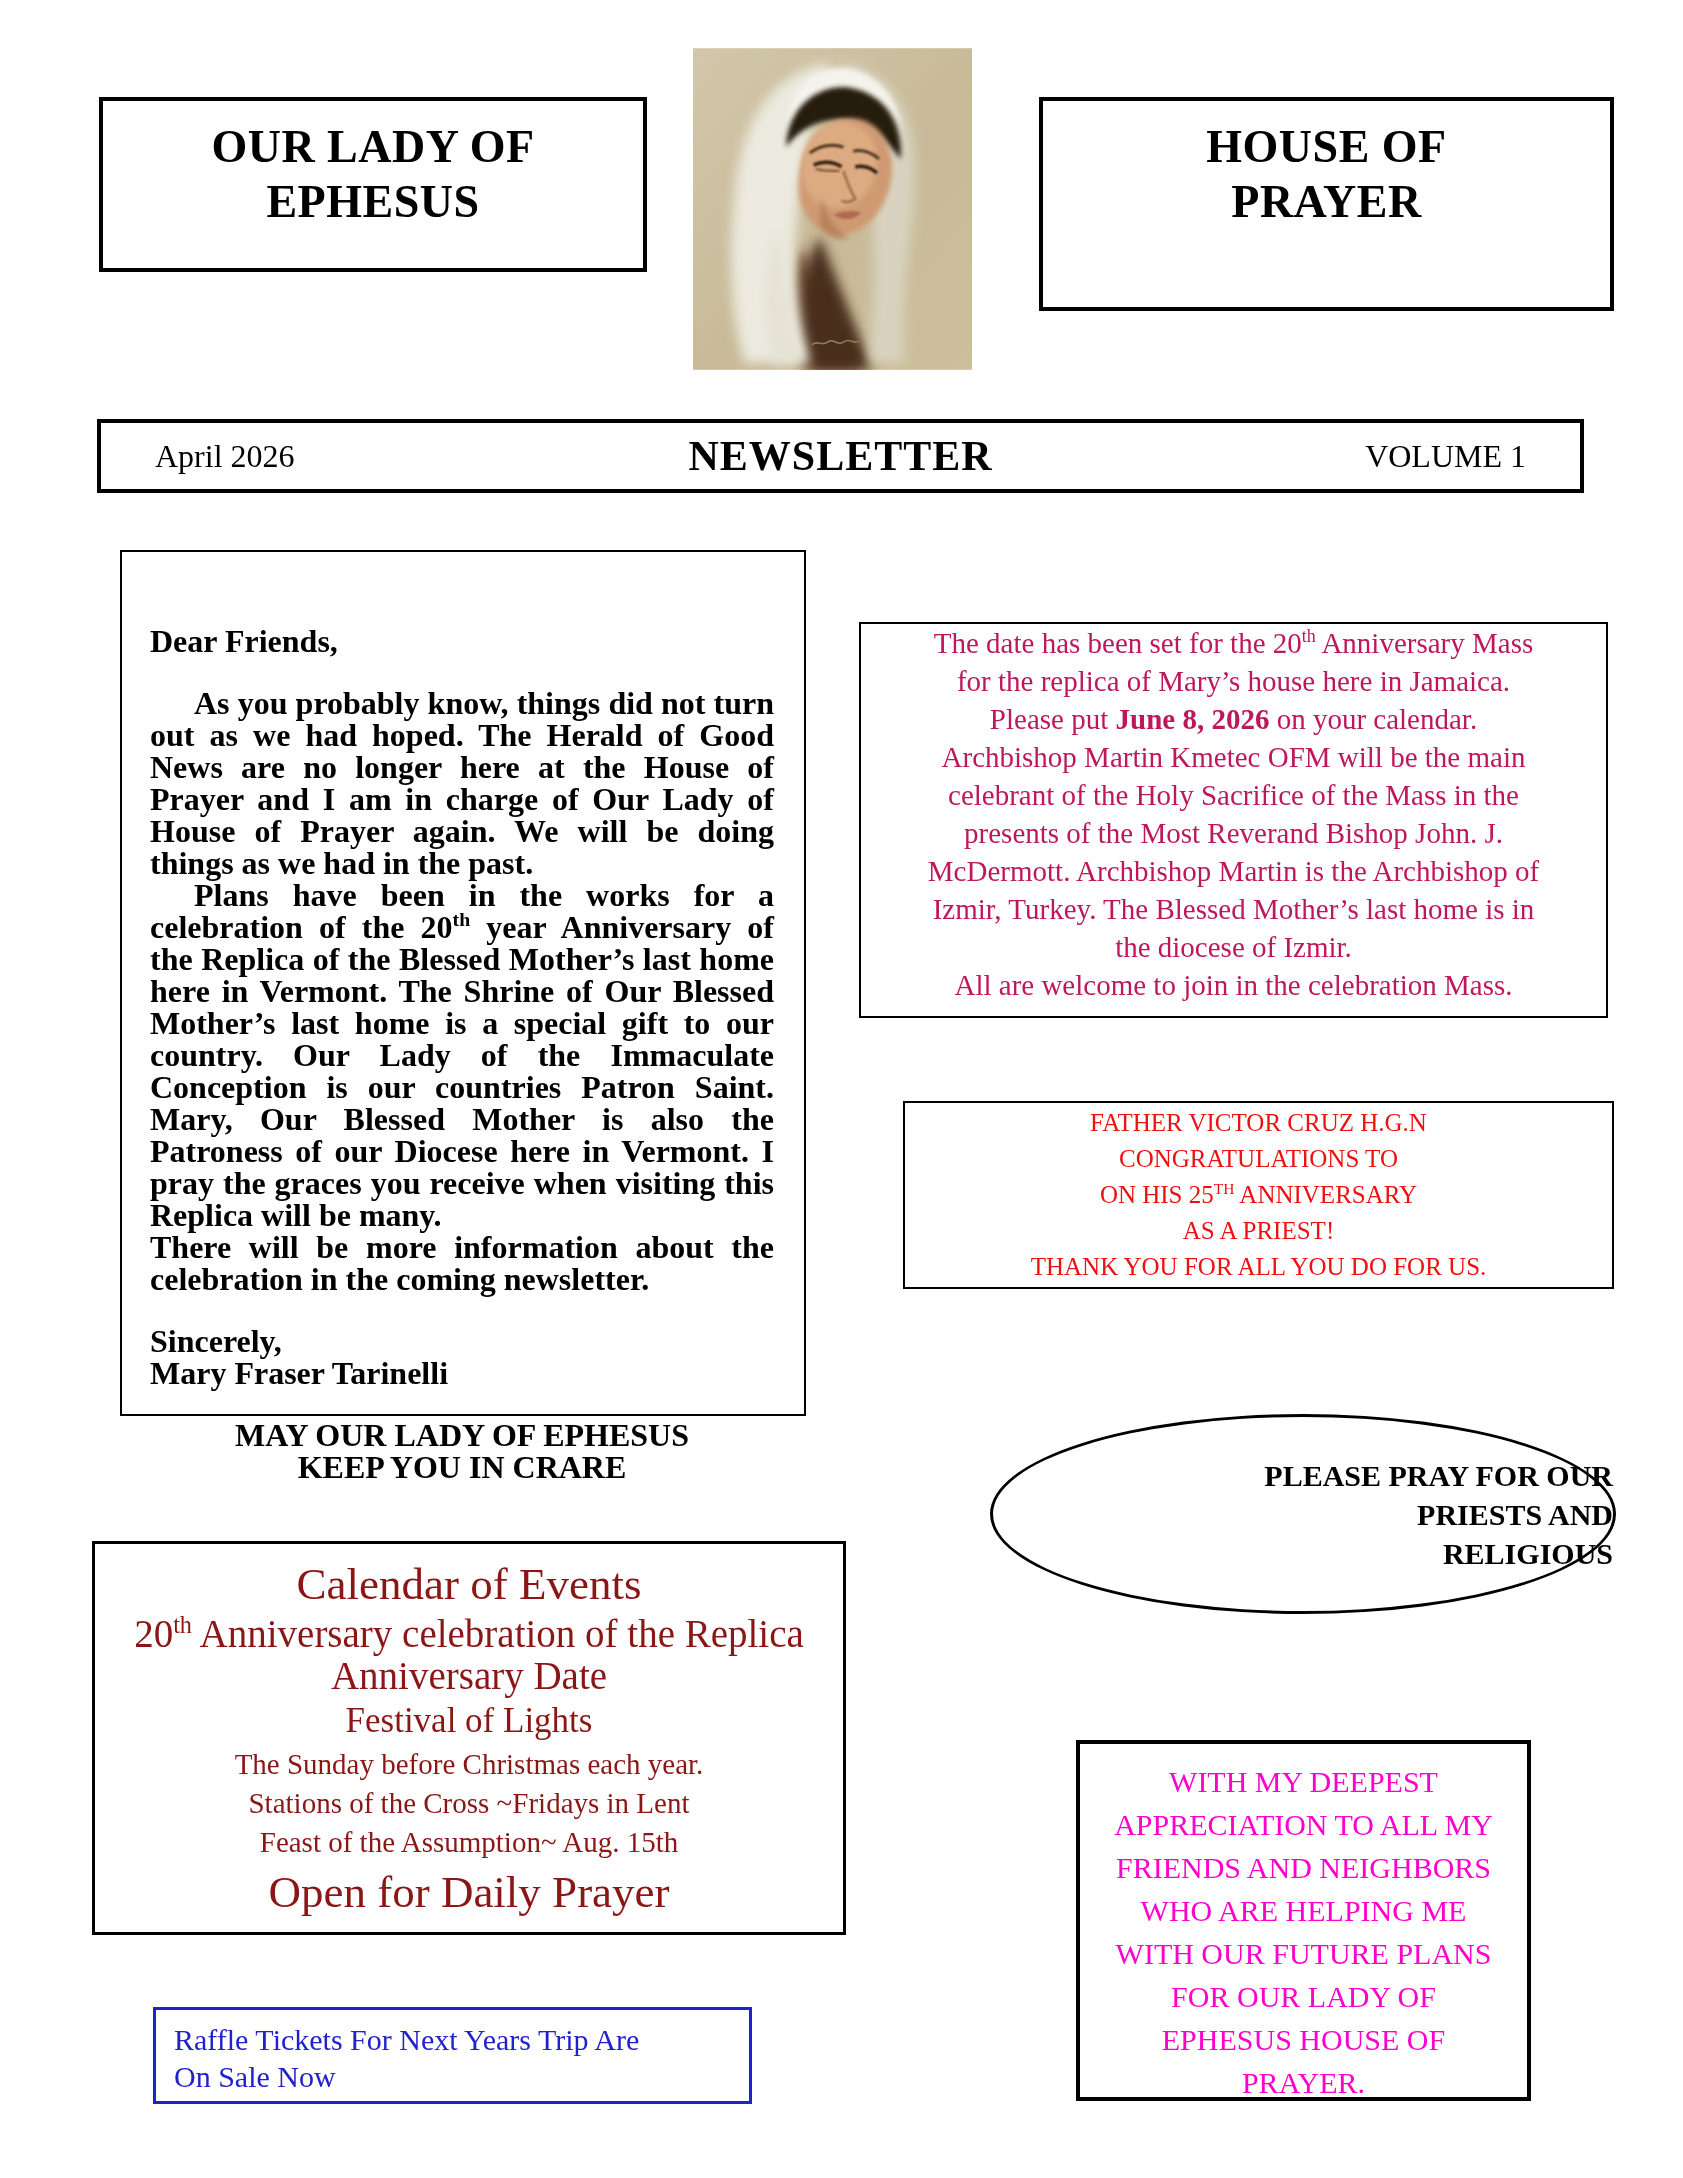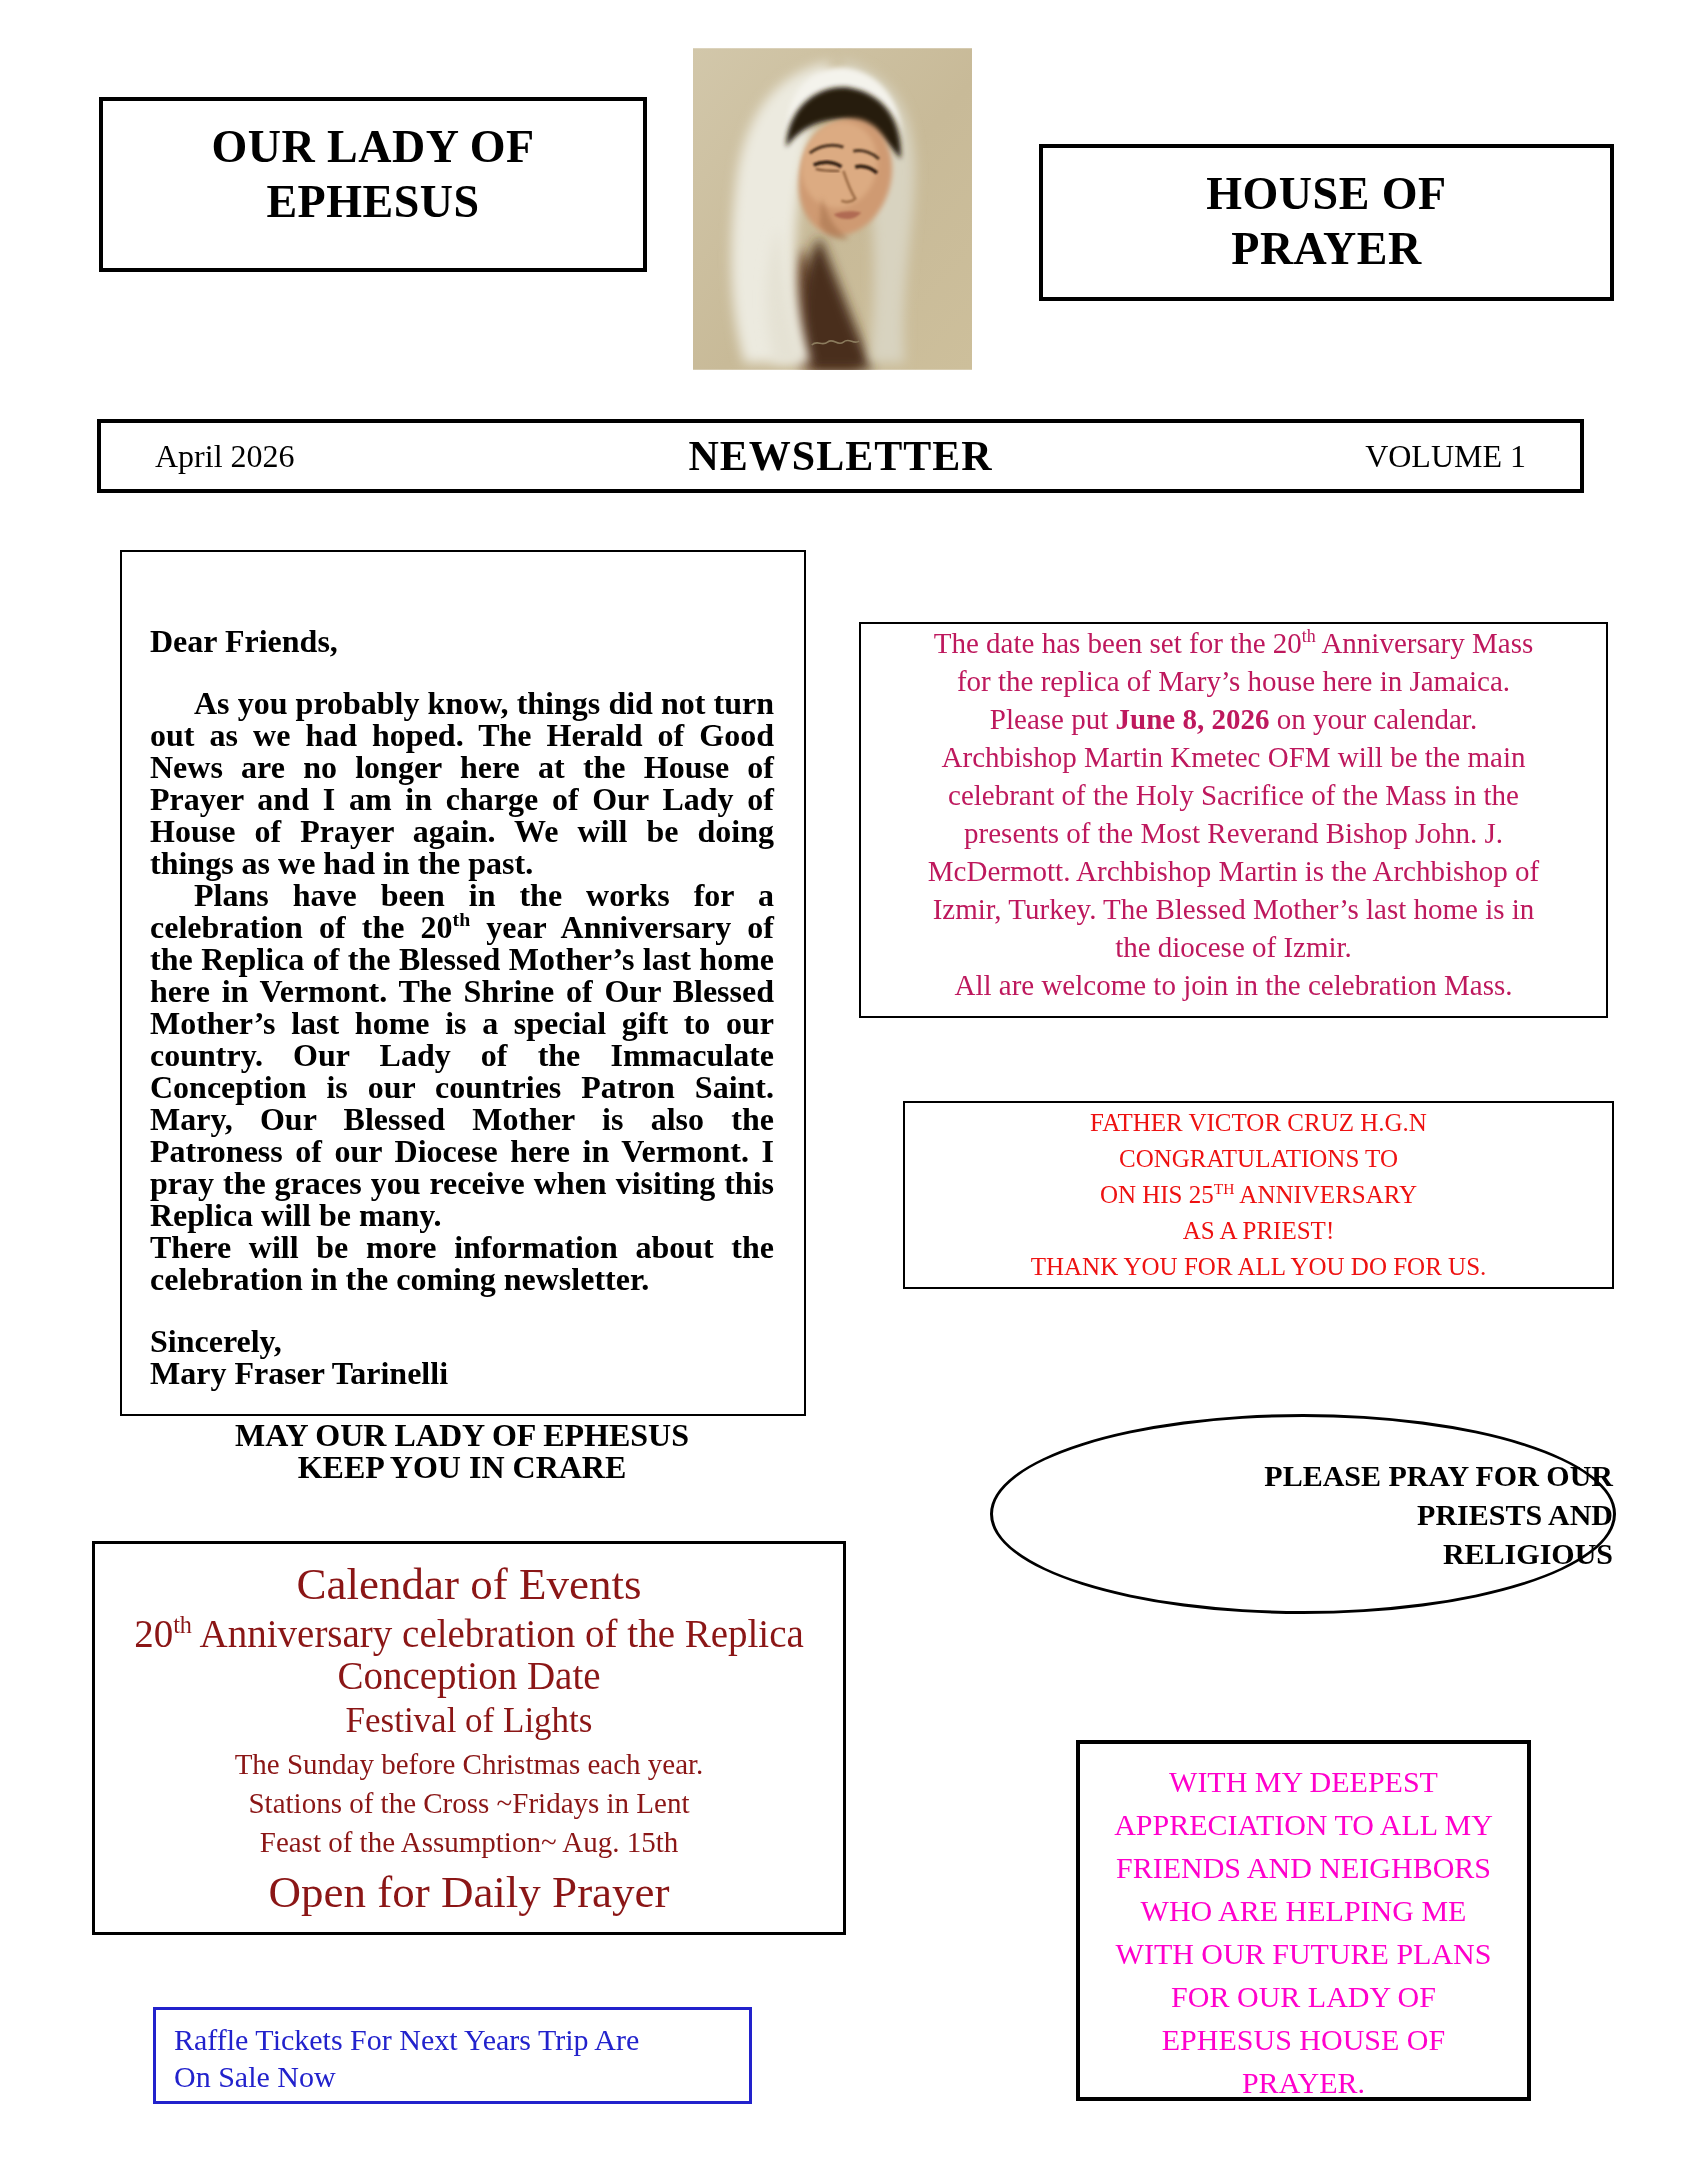--- a/index.html
+++ b/index.html
@@ -5,21 +5,21 @@
   html,body{margin:0;padding:0;background:#ffffff;}
   .page{
     position:relative;width:1683px;height:2178px;background:#ffffff;
     font-family:"Liberation Serif", serif;color:#000;overflow:hidden;
   }
   .abs{position:absolute;box-sizing:border-box;}
 
   
   .title-box{border:4px solid #000;display:flex;flex-direction:column;align-items:center;}
   .title-box-left{left:99px;top:97px;width:548px;height:175px;padding-top:18px;}
-  .title-box-right{left:1039px;top:97px;width:575px;height:157px;padding-top:18px;margin-top:47px;}
+  .title-box-right{left:1039px;top:97px;width:575px;height:214px;padding-top:18px;}
   .title-text{font-weight:bold;font-size:46px;line-height:55px;text-align:center;letter-spacing:0.5px;}
   .title-text.narrow-left{max-width:416px;}
   .title-text.narrow-right{max-width:337px;}
   .portrait{left:693px;top:48px;width:279px;height:322px;}
 
   
   .issue-bar{left:97px;top:419px;width:1487px;height:74px;border:4px solid #000;
     display:flex;align-items:center;justify-content:space-between;padding:0 54px;}
   .issue-date,.issue-volume{font-size:32px;}
   .issue-title{position:absolute;left:50%;transform:translateX(-50%);font-weight:bold;font-size:42px;letter-spacing:1px;}
@@ -176,21 +176,21 @@
 
   <div class="abs prayer-ellipse">
     <div>PLEASE PRAY FOR OUR</div>
     <div>PRIESTS AND</div>
     <div>RELIGIOUS</div>
   </div>
 
   <div class="abs calendar-box">
     <div class="cal-title">Calendar of Events</div>
     <div class="cal-line"><span>20</span><sup class="sp">th</sup><span> Anniversary celebration of the Replica</span></div>
-    <div class="cal-line">Conception Date</div>
+    <div class="cal-line">Anniversary Date</div>
     <div class="cal-festival">Festival of Lights</div>
     <div class="cal-line-sm">The Sunday before Christmas each year.</div>
     <div class="cal-line-sm">Stations of the Cross ~Fridays in Lent</div>
     <div class="cal-line-sm">Feast of the Assumption~ Aug. 15th</div>
     <div class="cal-footer">Open for Daily Prayer</div>
   </div>
 
   <div class="abs appreciation-box">
     <div>WITH MY DEEPEST</div>
     <div>APPRECIATION TO ALL MY</div>

